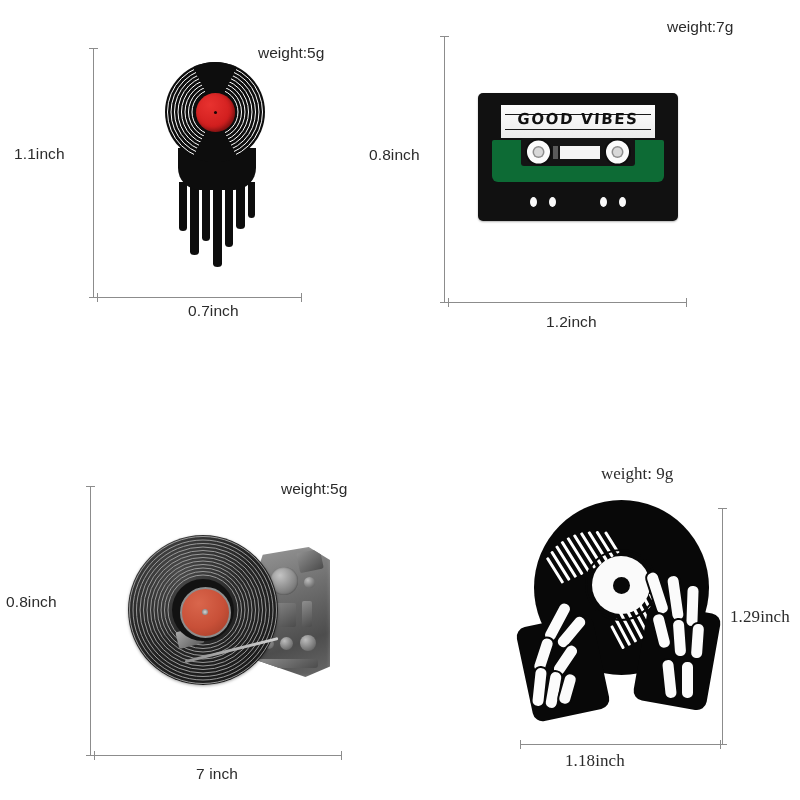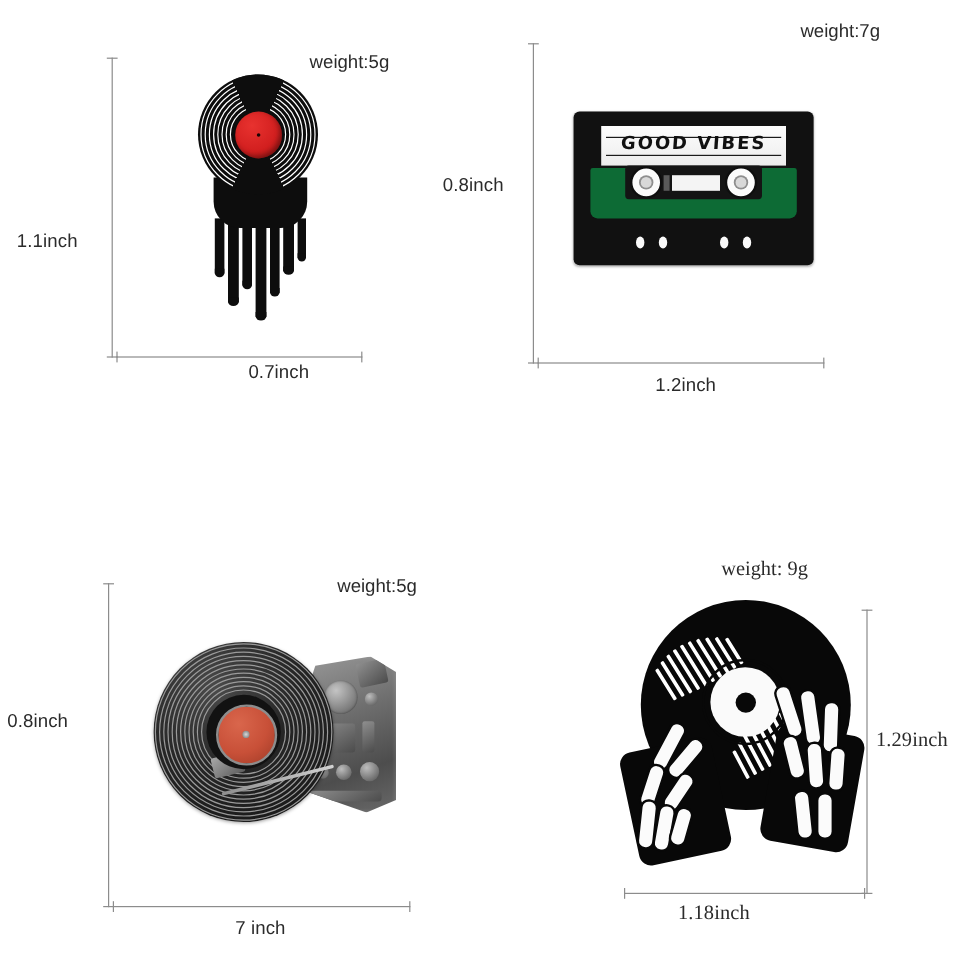--- a/index.html
+++ b/index.html
@@ -278,26 +278,26 @@
 
 <div class="canvas">
 
   <div class="cell" style="left:0;top:0;width:400px;height:340px;">
 
     <div class="weight-label" style="left:258px;top:44px;">weight:5g</div>
 
     <div class="dim-line dim-v" style="left:93px;top:48px;height:250px;"></div>
     <div class="tick tick-h" style="left:89px;top:48px;"></div>
     <div class="tick tick-h" style="left:89px;top:297px;"></div>
-    <div class="dim-label" style="left:14px;top:145px;margin-top:48px;">1.1inch</div>
+    <div class="dim-label" style="left:14px;top:145px;">1.1inch</div>
 
     <div class="dim-line dim-h" style="left:97px;top:297px;width:205px;"></div>
     <div class="tick tick-v" style="left:97px;top:293px;"></div>
     <div class="tick tick-v" style="left:301px;top:293px;"></div>
-    <div class="dim-label" style="left:188px;top:302px;margin-left:19px;">0.7inch</div>
+    <div class="dim-label" style="left:188px;top:302px;">0.7inch</div>
 
     <div class="melt-wrap" style="left:165px;top:62px;width:100px;height:185px;">
 
       <div class="drip" style="left:14px;top:120px;width:8px;height:46px;"></div>
       <div class="drip" style="left:25px;top:120px;width:9px;height:70px;"></div>
       <div class="drip" style="left:37px;top:120px;width:8px;height:56px;"></div>
       <div class="drip" style="left:48px;top:120px;width:9px;height:82px;"></div>
       <div class="drip" style="left:60px;top:120px;width:8px;height:62px;"></div>
       <div class="drip" style="left:71px;top:120px;width:9px;height:44px;"></div>
       <div class="drip" style="left:83px;top:120px;width:7px;height:33px;"></div>

